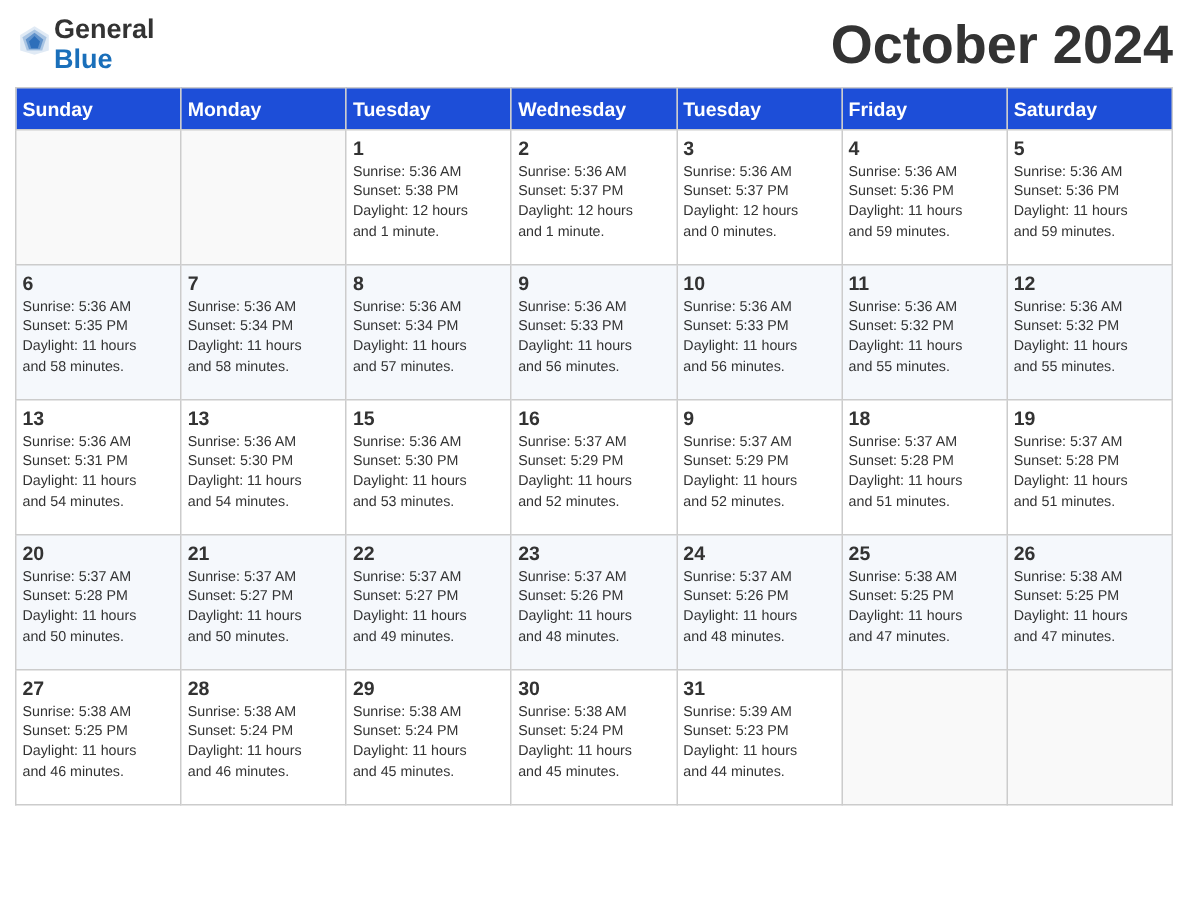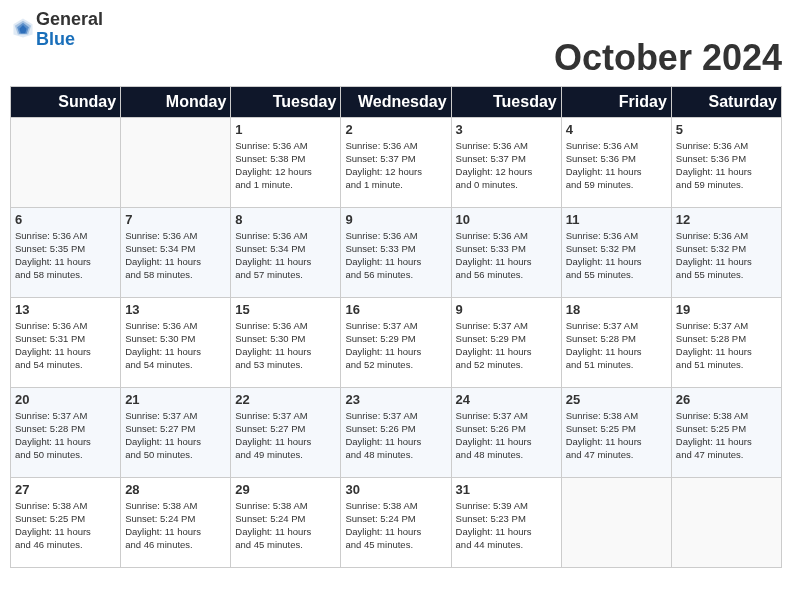--- a/index.html
+++ b/index.html
@@ -6,21 +6,21 @@
     body {
       font-family: Arial, sans-serif;
       background: #fff;
       width: 792px;
       min-height: 612px;
       padding: 10px;
     }
     .header {
       display: flex;
       justify-content: space-between;
-      align-items: flex-start;
+      align-items: flex-end;
       margin-bottom: 8px;
     }
     .logo {
       display: flex;
       align-items: center;
       gap: 2px;
     }
     .logo-text {
       font-size: 18px;
       font-weight: bold;
@@ -28,44 +28,43 @@
     }
     .logo-general { color: #333; }
     .logo-blue { color: #1a6fba; }
     .logo-icon {
       width: 22px;
       height: 22px;
       margin-left: 2px;
     }
     .title-block {
       text-align: right;
-      margin-top: 28px;
     }
     .month-title {
       font-size: 36px;
       font-weight: bold;
       color: #333;
       line-height: 1.1;
     }
     .location {
       font-size: 15px;
       color: #555;
     }
     table {
       width: 100%;
       border-collapse: collapse;
       table-layout: fixed;
     }
     thead th {
-      background-color: #0f172a;
+      background-color: #1d4ed8;
       color: #fff;
-      font-size: 16px;
+      font-size: 13px;
       font-weight: bold;
       padding: 6px 4px;
-      text-align: right;
+      text-align: left;
       border: 1px solid #ccc;
     }
     tbody td {
       vertical-align: top;
       border: 1px solid #ccc;
       padding: 4px;
       font-size: 10px;
       color: #333;
       background: #fff;
       height: 90px;

